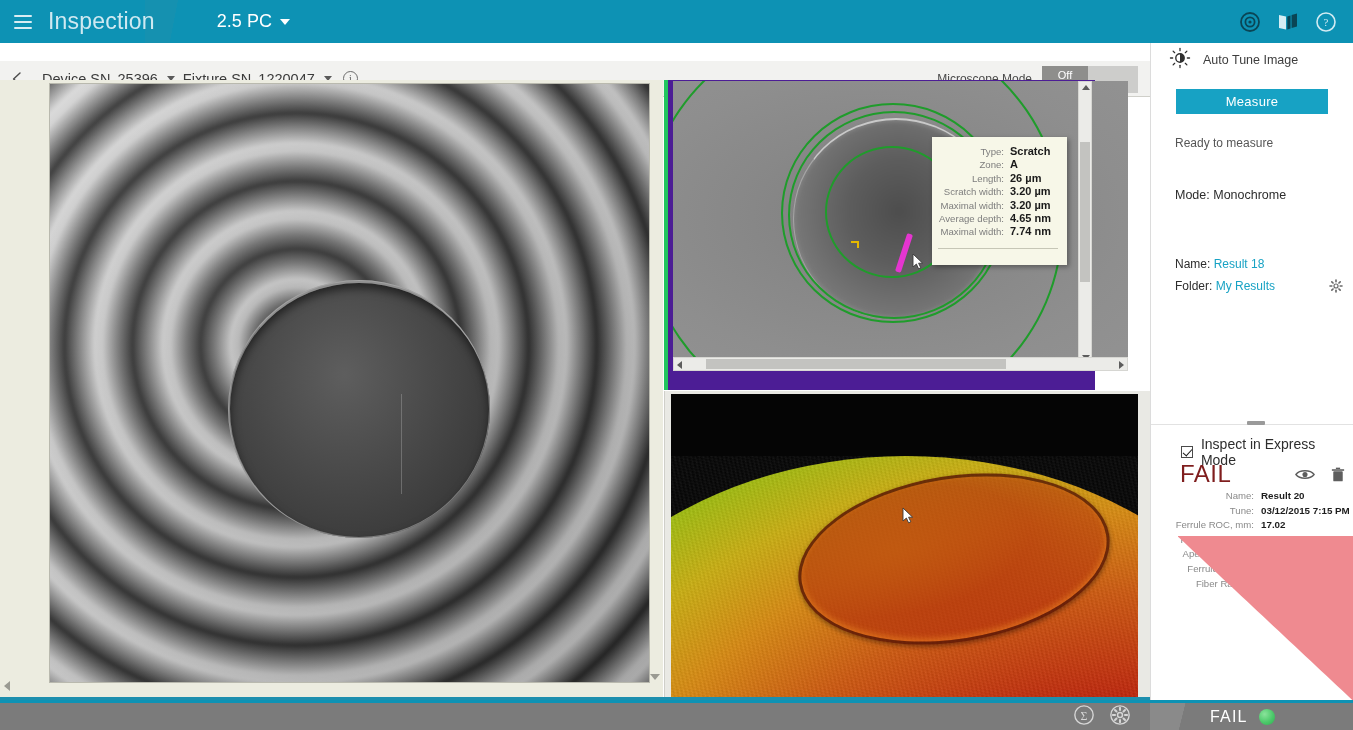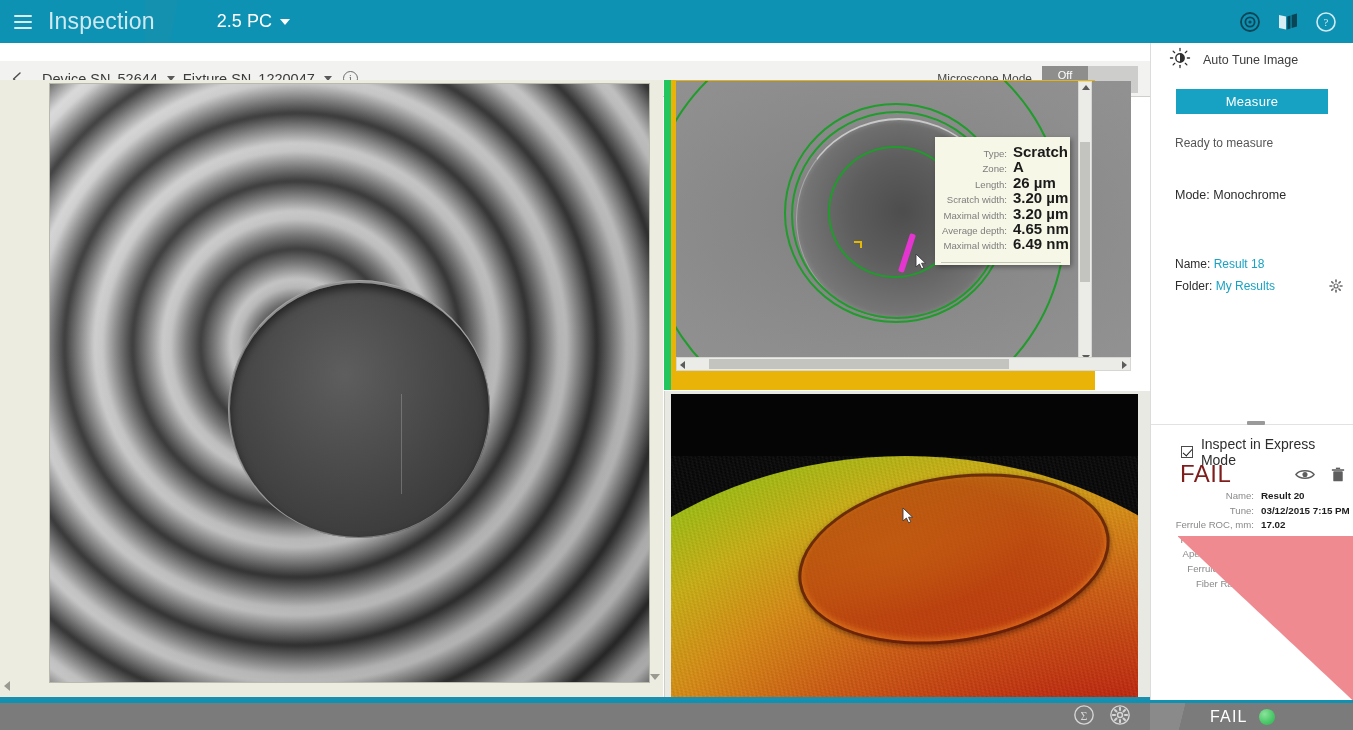--- a/index.html
+++ b/index.html
@@ -151,21 +151,21 @@
   }
   .lp-arrow.left {
     left: 4px; bottom: 9px;
     border-top: 5px solid transparent; border-bottom: 5px solid transparent;
     border-right: 6px solid #9a9a92;
   }
 
   
   .mid-pane {
     position: absolute; left: 664px; top: 80px; width: 431px; height: 310px;
-    background: #eab308; border-left: 7px solid #22c55e;
+    background: #4c1d95; border-left: 4px solid #22c55e;
   }
   .scope-frame {
     position: absolute; left: 5px; top: 1px; width: 455px; height: 283px;
     overflow: hidden; background: #8d8d8d;
   }
   .scope-bg {
     position: absolute; inset: 0;
     background: radial-gradient(ellipse at 45% 48%, #7f7f7f 0%, #888888 40%, #8e8e8e 70%, #929292 100%);
   }
   .scope-well {
@@ -203,21 +203,21 @@
   .tip {
     position: absolute; left: 259px; top: 56px; width: 135px; height: 128px;
     background: #f7f7e8; box-shadow: 2px 2px 5px rgba(0,0,0,.35);
     padding: 8px 9px 6px 6px; z-index: 5;
   }
   .tip-row {
     display: flex; justify-content: flex-end; align-items: baseline;
     line-height: 13.4px; white-space: nowrap;
   }
   .tip-k { font-size: 9.6px; color: #7d7d7d; }
-  .tip-v { font-size: 15px; color: #1a1a1a; font-weight: bold; width: 54px; text-align: left; padding-left: 6px; }
+  .tip-v { font-size: 11px; color: #1a1a1a; font-weight: bold; width: 54px; text-align: left; padding-left: 6px; }
   .tip-rule { margin-top: 9px; height: 1px; background: #c6c6b6; }
 
   .scope-vscroll {
     position: absolute; right: 3px; top: 1px; width: 14px; height: 283px;
     background: #ebebe8; border: 1px solid #d6d6d2;
   }
   .scope-vthumb {
     position: absolute; left: 1px; top: 60px; width: 10px; height: 140px; background: #c3c3c0;
   }
   .scope-hscroll {
@@ -403,21 +403,21 @@
     </div>
   </div>
 
   <div class="subbar">
     <div class="backarrow">
       <svg viewBox="0 0 14 18" width="12" height="16">
         <path d="M10.5 2 L3 9 L10.5 16" fill="none" stroke="#4d4d4d" stroke-width="1.7" stroke-linecap="round" stroke-linejoin="round"></path>
       </svg>
     </div>
     <span class="sb-label">Device SN</span>
-    <span class="sb-val">52644</span>
+    <span class="sb-val">25396</span>
     <span class="caret-sm"></span>
     <span class="sb-label">Fixture SN</span>
     <span class="sb-val">1220047</span>
     <span class="caret-sm"></span>
     <span class="info-circ">i</span>
 
     <div class="micro-mode">
       <span class="mm-label">Microscope Mode</span>
       <div class="toggle">
         <div class="knob">Off</div>
@@ -473,21 +473,21 @@
         <div class="tip-row">
           <span class="tip-k">Maximal width:</span>
           <span class="tip-v">3.20 µm</span>
         </div>
         <div class="tip-row">
           <span class="tip-k">Average depth:</span>
           <span class="tip-v">4.65 nm</span>
         </div>
         <div class="tip-row">
           <span class="tip-k">Maximal width:</span>
-          <span class="tip-v">6.49 nm</span>
+          <span class="tip-v">7.74 nm</span>
         </div>
         <div class="tip-rule"></div>
       </div>
 
       <span class="cursor-arrow">
         <svg viewBox="0 0 12 17" width="12" height="17">
           <path d="M1 1 L1 14 L4.4 11 L6.6 15.8 L8.8 14.8 L6.6 10.2 L10.6 10.2 Z" fill="#ffffff" stroke="#3a3a3a" stroke-width="0.9"></path>
         </svg>
       </span>
     </div>

